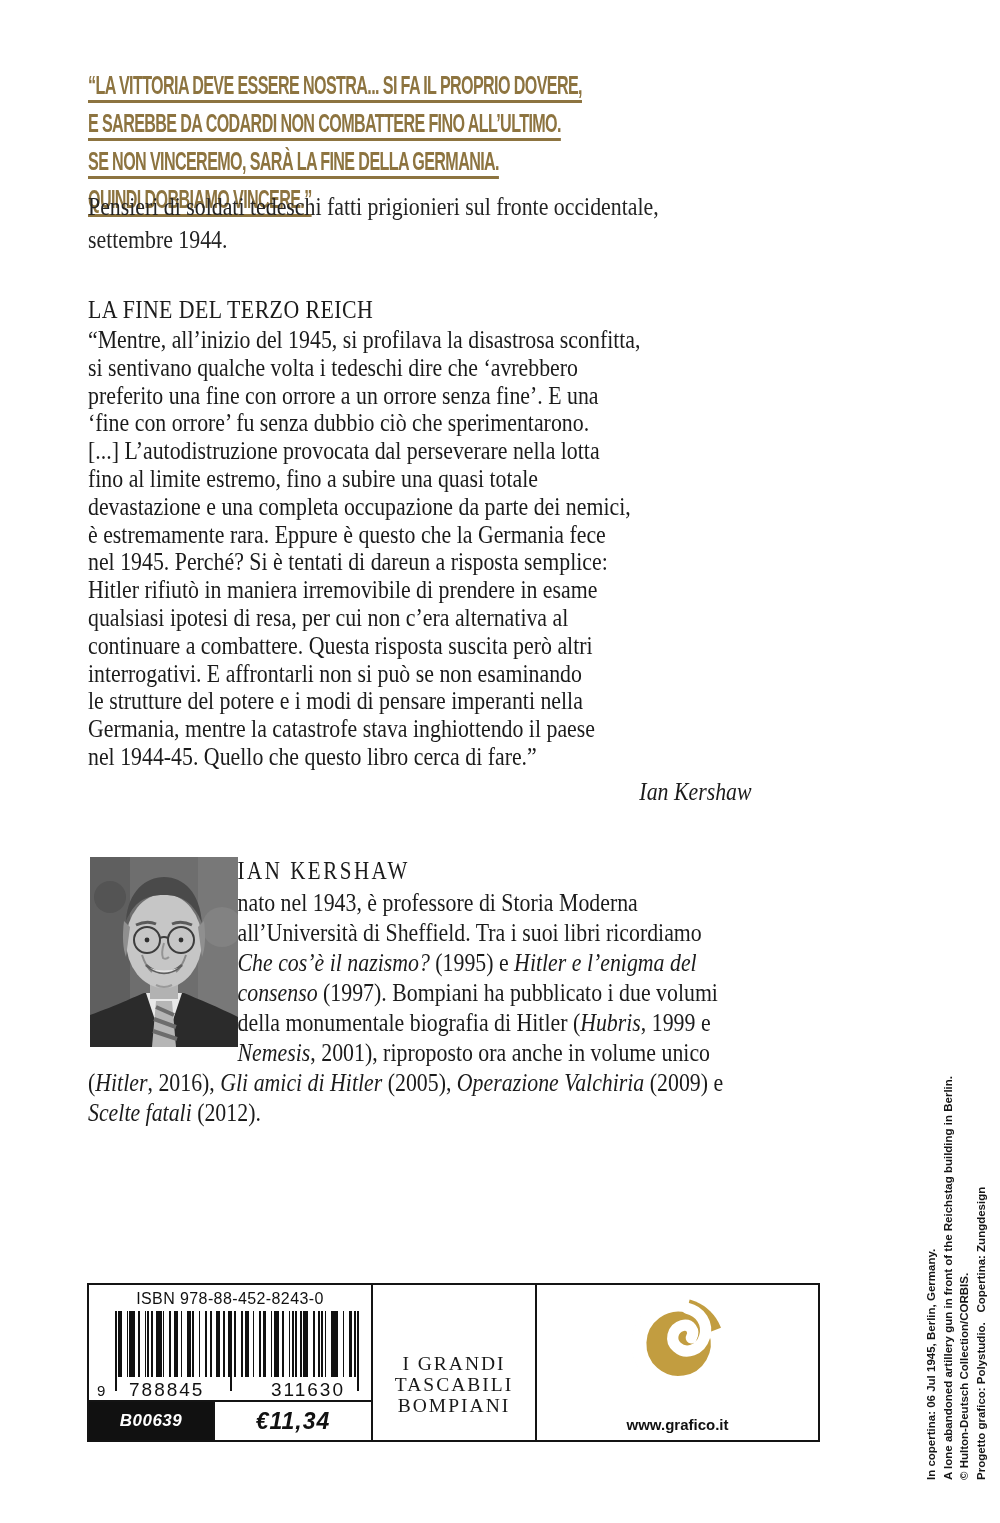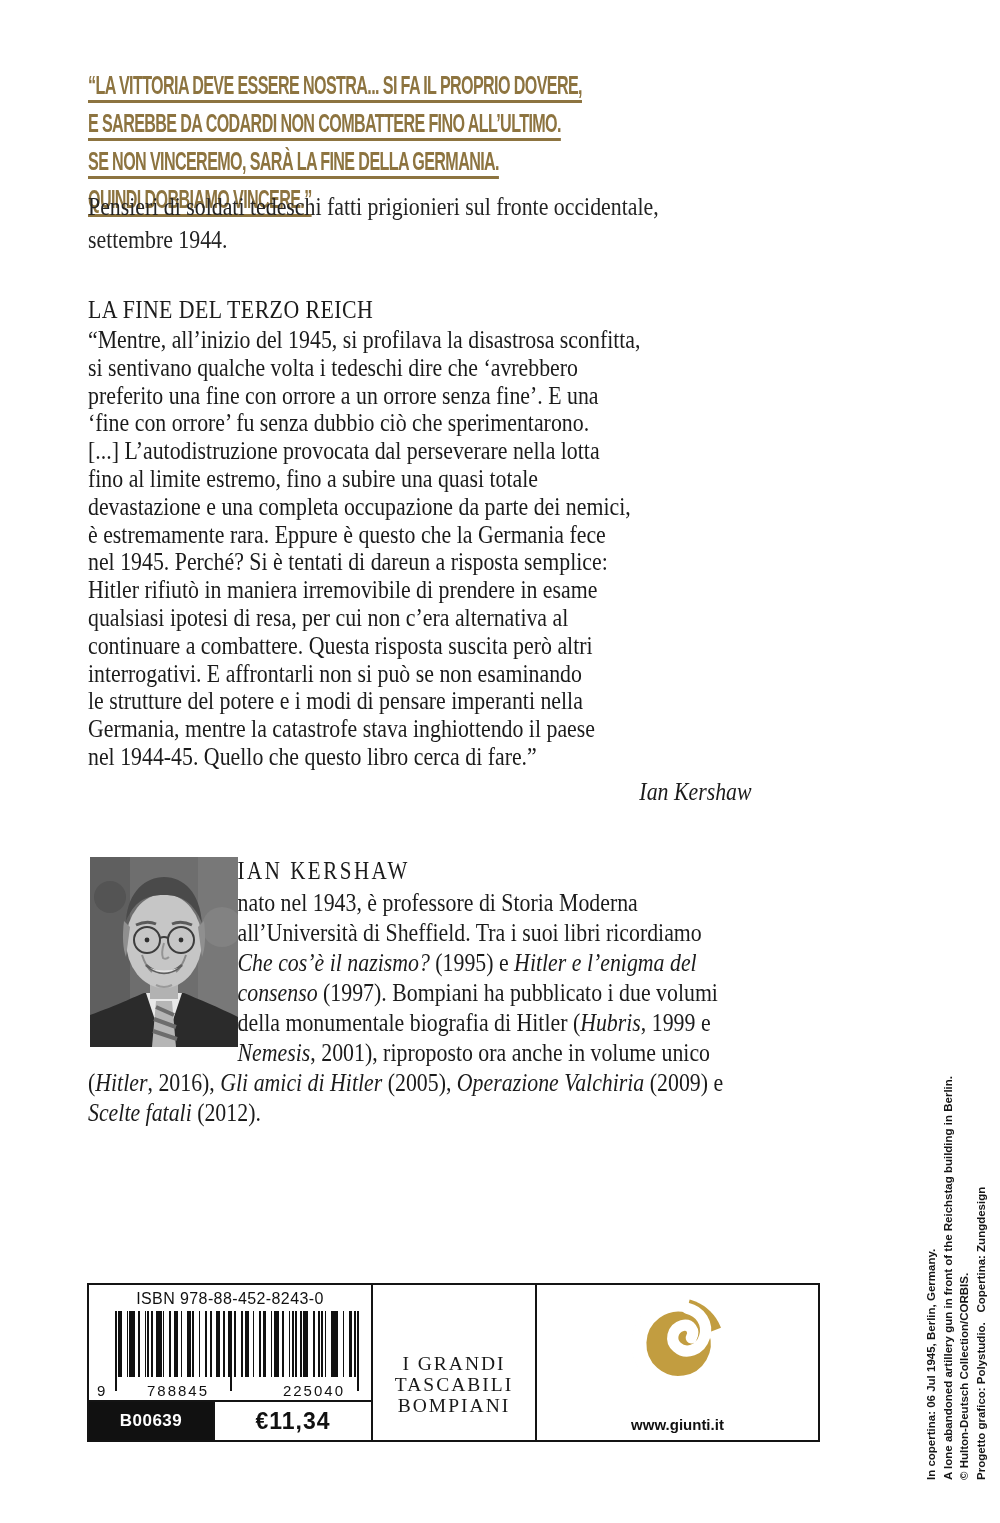--- a/index.html
+++ b/index.html
@@ -42,26 +42,26 @@
   .cell-barcode{width:284px;border-right:2px solid #141414;position:relative;
     font-family:"Liberation Sans",sans-serif;}
   .isbn{margin-top:5px;text-align:center;font-size:16px;letter-spacing:0.4px;color:#111;}
   .barcode-wrap{position:absolute;left:8px;right:8px;top:26px;height:88px;}
   .bars{position:absolute;left:18px;right:4px;top:0;height:66px;background-color:#fff;
     background-image:
       repeating-linear-gradient(90deg,#111 0 2px,transparent 2px 5px,#111 5px 7px,transparent 7px 12px,#111 12px 13px,transparent 13px 18px),
       repeating-linear-gradient(90deg,transparent 0 3px,#111 3px 5px,transparent 5px 14px,#111 14px 18px,transparent 18px 29px);}
   .guard{position:absolute;top:0;width:2px;height:80px;background:#111;}
   .guard.g1{left:18px;} .guard.g2{left:50%;} .guard.g3{right:4px;}
-  .ean-row{position:absolute;left:36px;right:4px;bottom:0;height:20px;display:flex;
-    justify-content:space-between;font-size:15px;letter-spacing:2px;color:#111;align-items:flex-end;}
+  .ean-row{position:absolute;left:18px;right:4px;bottom:0;height:20px;display:flex;
+    justify-content:space-between;font-size:19px;letter-spacing:2px;color:#111;}
   .ean-first{position:absolute;left:0;bottom:0;font-size:15px;color:#111;}
   .ean-row .grp{background:#fff;padding:0 4px;}
   .ean-row .grp.left{margin-left:10px;} .ean-row .grp.right{margin-right:10px;}
-  .price-row{position:absolute;left:0;right:0;bottom:0;height:38px;display:flex;border-top:2px solid #141414;}
+  .price-row{position:absolute;left:0;right:0;bottom:0;height:38px;display:flex;border-top:2px solid #141414;font-style:italic;}
   .code-box{width:124px;background:#111;color:#fff;font-weight:bold;font-size:17px;
     display:flex;align-items:center;justify-content:center;letter-spacing:0.5px;}
   .price-box{flex:1;border-left:2px solid #141414;display:flex;align-items:center;justify-content:center;
     font-weight:bold;font-size:23px;color:#111;letter-spacing:1px;}
   .cell-imprint{width:164px;border-right:2px solid #141414;display:flex;align-items:center;justify-content:center;}
   .imprint{font-family:"Liberation Serif",serif;font-size:19.5px;letter-spacing:2px;
     line-height:21px;text-align:center;white-space:pre-line;color:#191919;margin-top:43px;}
   .cell-logo{width:160px;border-right:2px solid #141414;display:flex;flex-direction:column;align-items:center;}
   .cell-logo.last{flex:1;border-right:none;}
   .cell-logo svg{margin-top:10px;}
@@ -149,21 +149,21 @@
     <div class="cell cell-barcode">
       <div class="isbn">ISBN 978-88-452-8243-0</div>
       <div class="barcode-wrap">
         <span class="ean-first">9</span>
         <div class="bars"></div>
         <div class="guard g1"></div>
         <div class="guard g2"></div>
         <div class="guard g3"></div>
         <div class="ean-row">
           <span class="grp left">788845</span>
-          <span class="grp right">225040</span>
+          <span class="grp right">311630</span>
         </div>
       </div>
       <div class="price-row">
         <div class="code-box">B00639</div>
         <div class="price-box">€11,34</div>
       </div>
     </div>
 
     <div class="cell cell-imprint">
       <div class="imprint">I GRANDI
@@ -171,21 +171,21 @@
 BOMPIANI</div>
     </div>
 
 
     <div class="cell cell-logo last">
       <svg width="98" height="98" viewBox="0 0 96 96" xmlns="http://www.w3.org/2000/svg">
         <circle cx="48" cy="48" r="45" fill="#c29d40"></circle>
         <path d="M58,10 A39,39 0 1 0 85,34" fill="none" stroke="#ffffff" stroke-width="15" stroke-linecap="butt"></path>
         <path d="M57,13 C70,16 78,28 74,41 C70,54 56,59 47,51 C40,45 42,33 52,30 C60,28 65,35 61,42" fill="none" stroke="#ffffff" stroke-width="11" stroke-linecap="round"></path>
       </svg>
-      <div class="logo-url">www.giunti.it</div>
+      <div class="logo-url">www.grafico.it</div>
     </div>
 
   </div>
 
   <div class="credits">In copertina: 06 Jul 1945, Berlin, Germany.
 A lone abandoned artillery gun in front of the Reichstag building in Berlin.
 © Hulton-Deutsch Collection/CORBIS.
 Progetto grafico: Polystudio.   Copertina: Zungdesign</div>
 
 </div>

